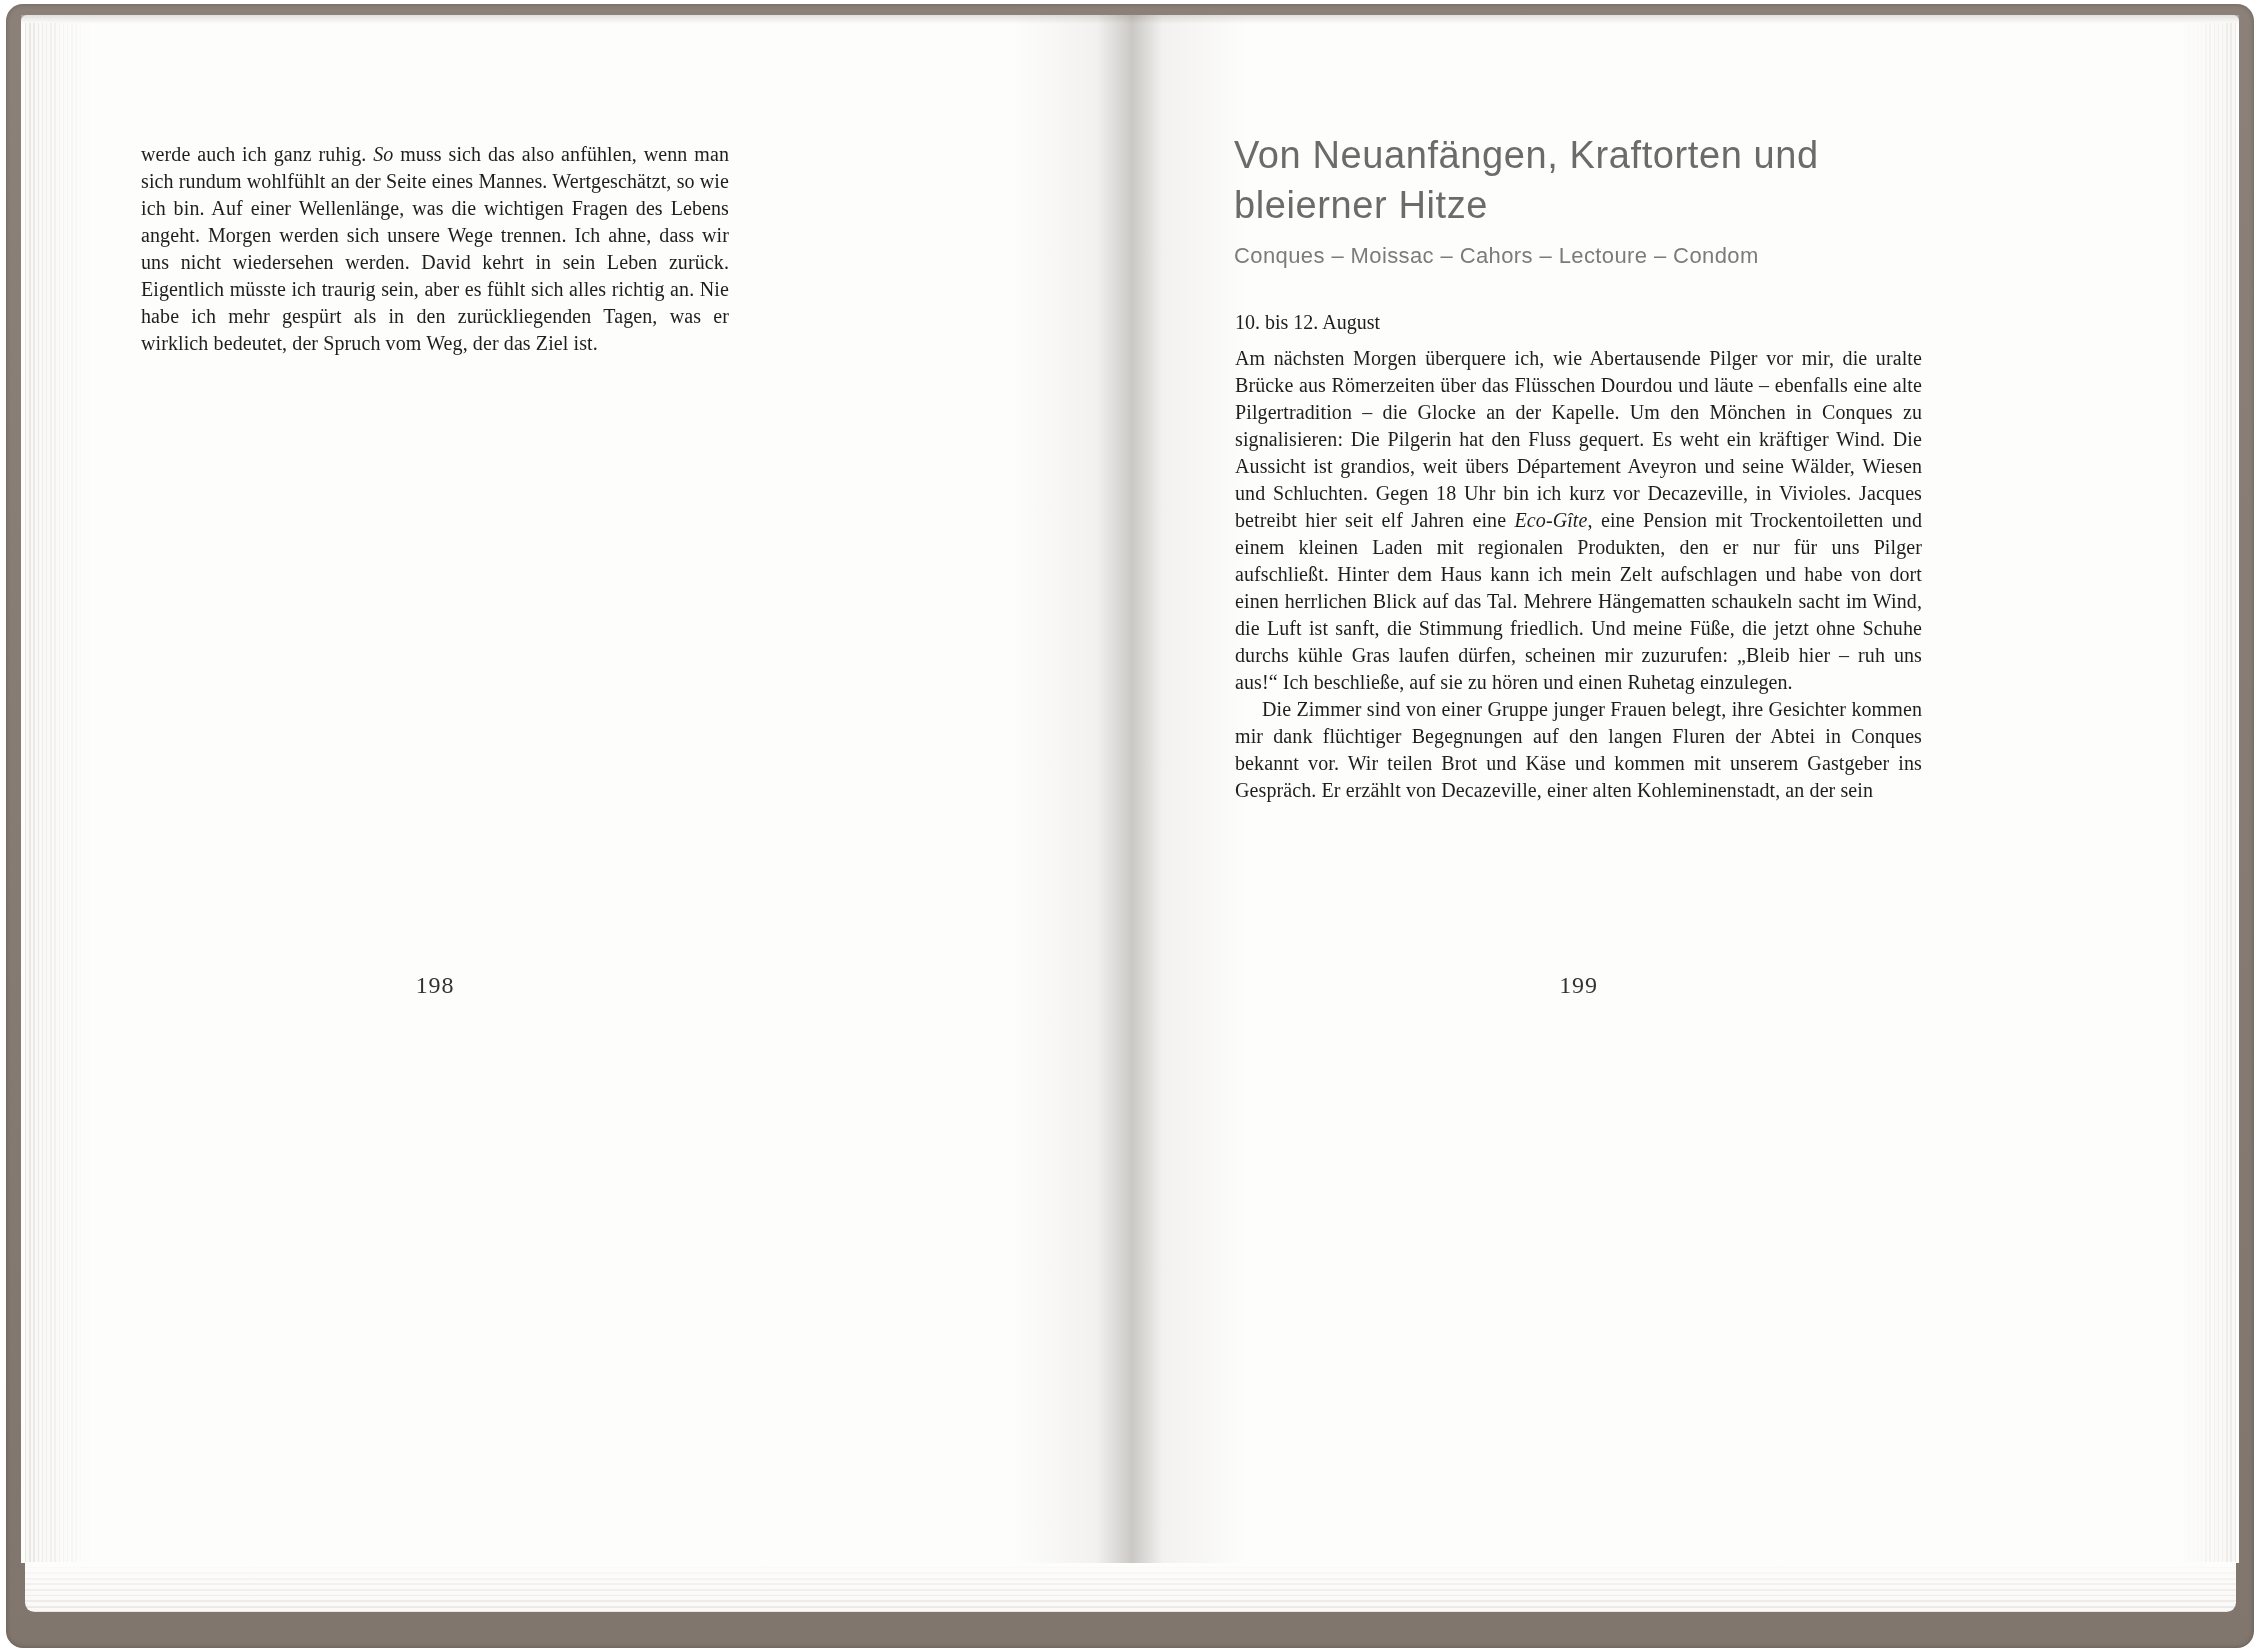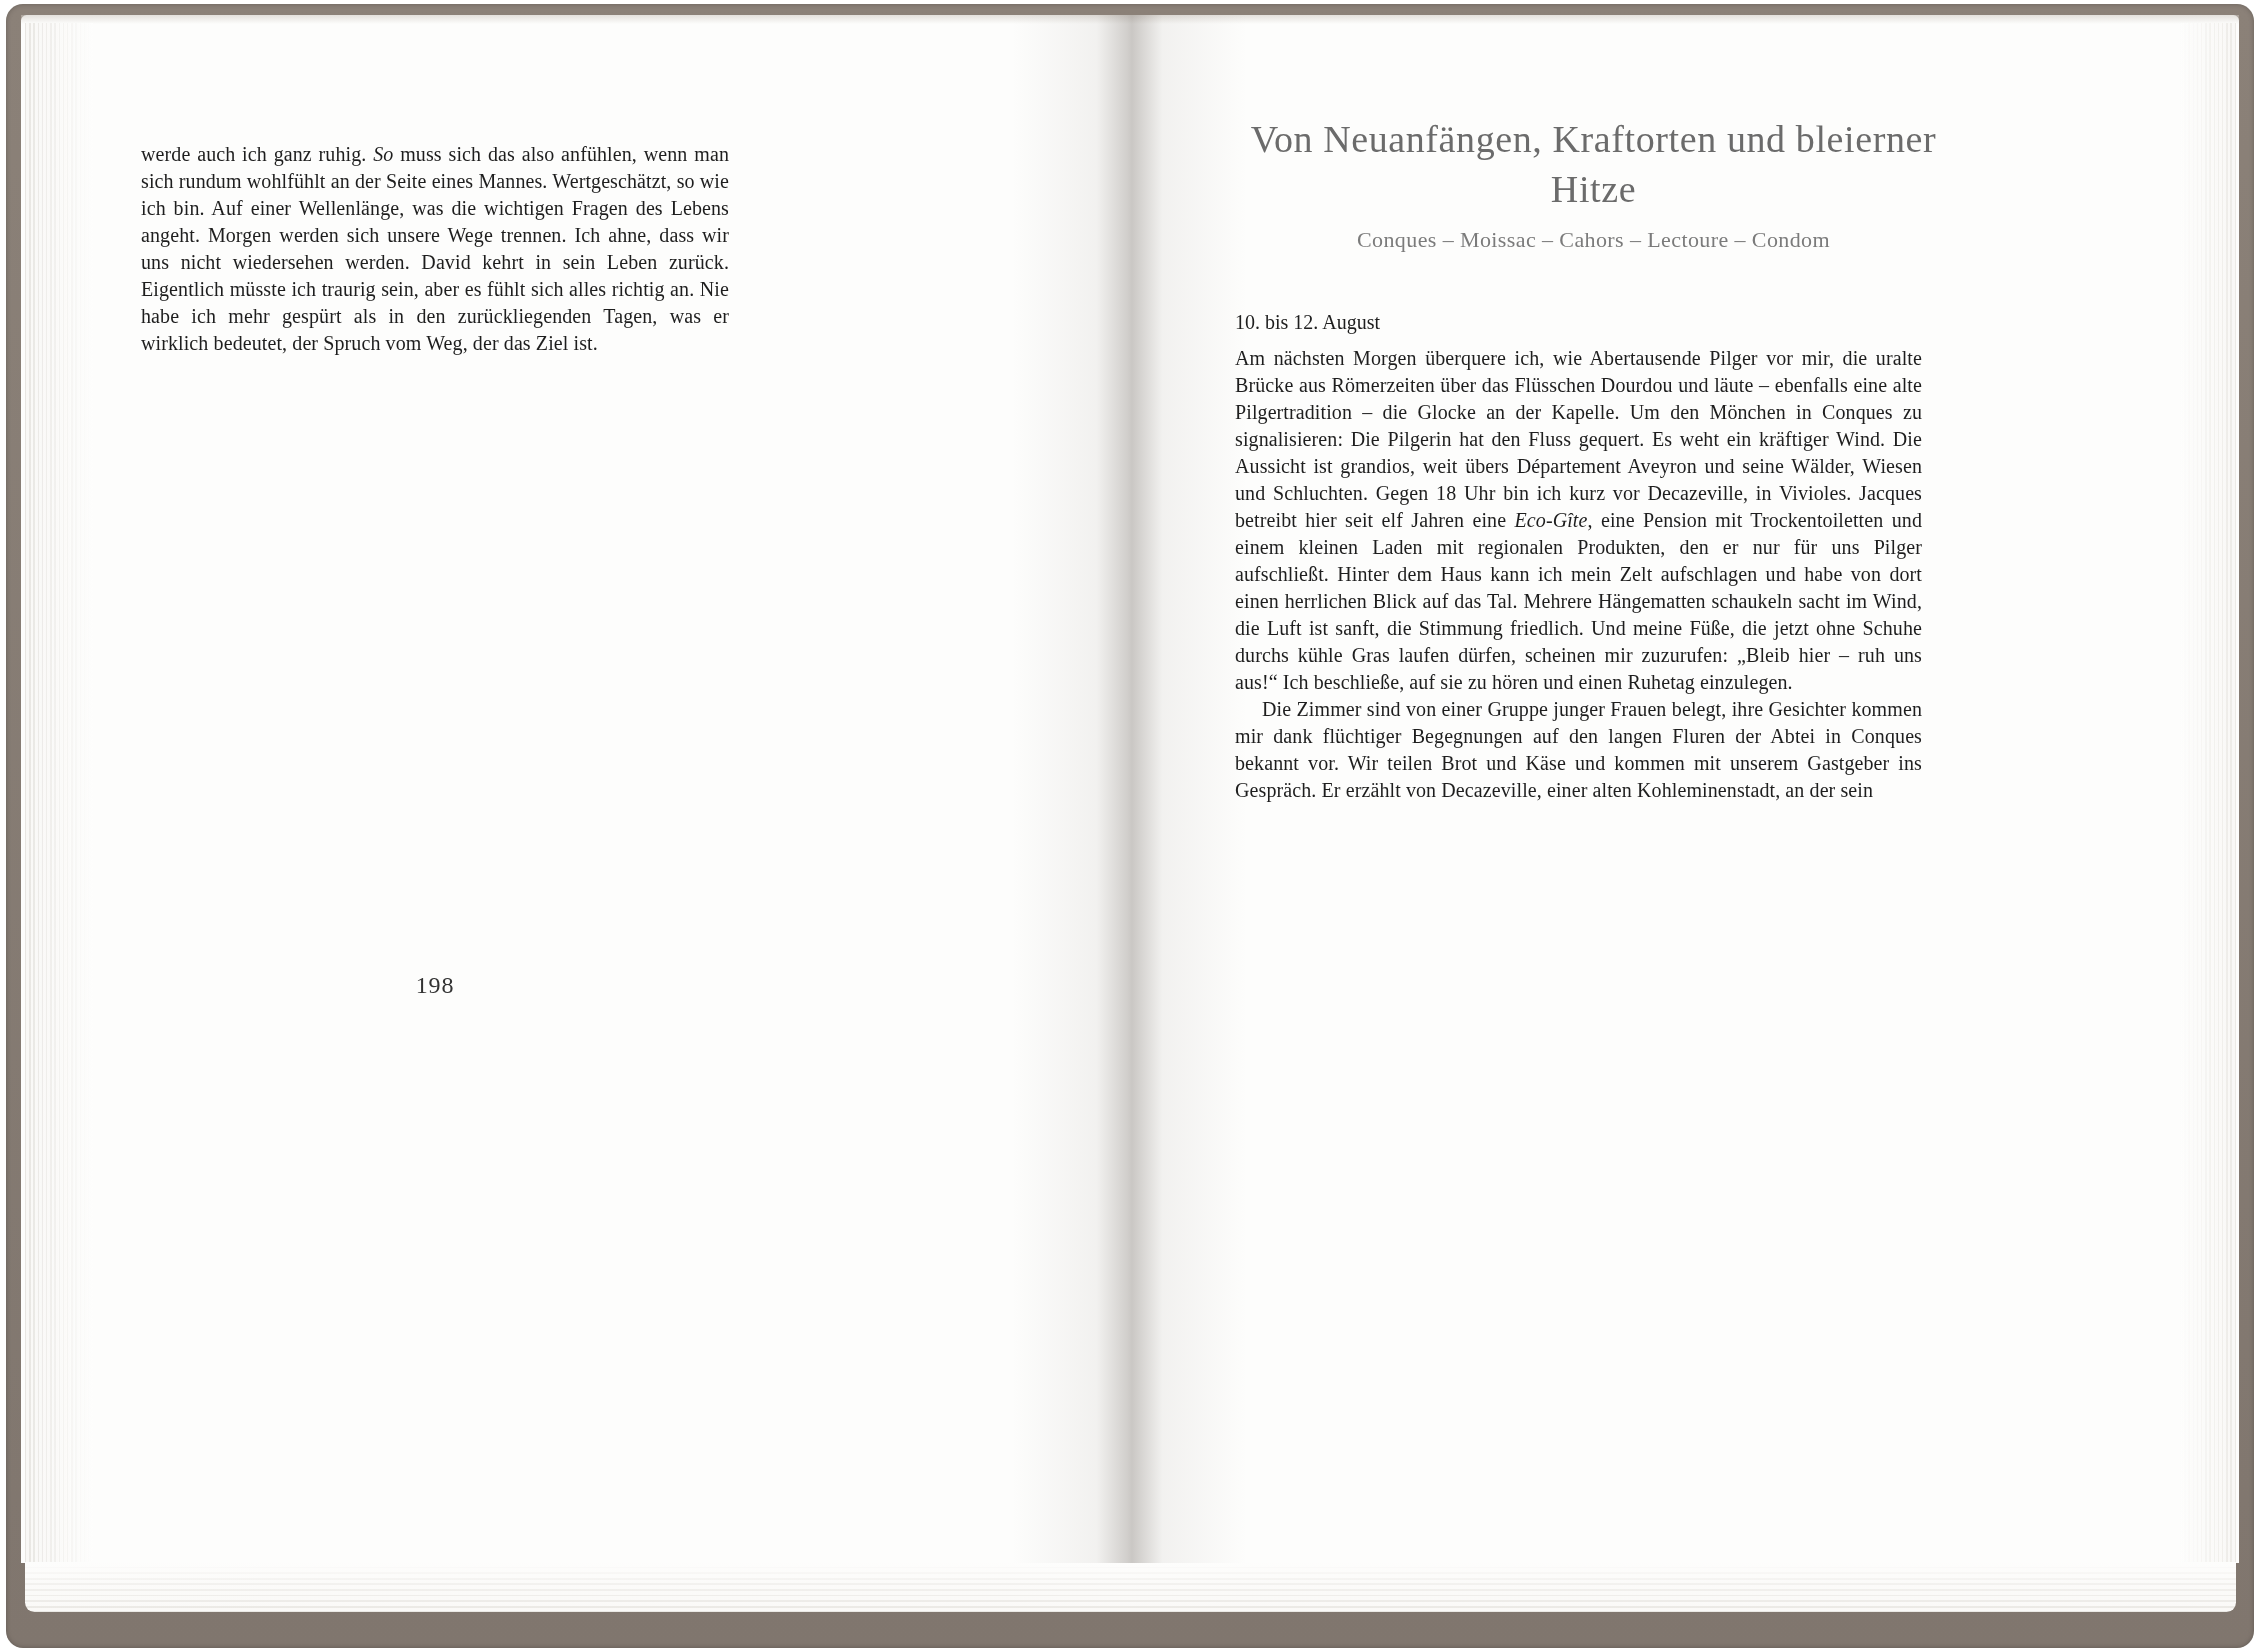--- a/index.html
+++ b/index.html
@@ -91,23 +91,23 @@
   .body-text p { margin: 0; }
   .it { font-style: italic; }
 
   .left-text {
     position: absolute;
     left: 141px; top: 141px; width: 588px;
   }
 
   .chapter-head {
     position: absolute;
-    left: 1234px; top: 114px; width: 719px;
-    text-align: center;
-    font-family: Liberation Serif, serif;
+    left: 1234px; top: 130px; width: 719px;
+    text-align: left;
+    font-family: Liberation Sans, sans-serif;
   }
   .chapter-title {
     color: var(--heading_gray, #6b6b6b);
     font-size: 38px;
     line-height: 1.32;
     font-weight: 400;
     letter-spacing: 0.6px;
   }
   .chapter-subtitle {
     margin-top: 13px;
@@ -163,15 +163,16 @@
     <div class="chapter-title">Von Neuanfängen, Kraftorten und bleierner Hitze</div>
     <div class="chapter-subtitle">Conques – Moissac – Cahors – Lectoure – Condom</div>
   </div>
 
   <div class="date-line">10. bis 12. August</div>
 
   <div class="right-text body-text">
     <p class="para1"><span>Am nächsten Morgen überquere ich, wie Abertausende Pilger vor mir, die uralte Brücke aus Römerzeiten über das Flüsschen Dourdou und läute – ebenfalls eine alte Pilgertradition – die Glocke an der Kapelle. Um den Mönchen in Conques zu signalisieren: Die Pilgerin hat den Fluss gequert. Es weht ein kräftiger Wind. Die Aussicht ist grandios, weit übers Département Aveyron und seine Wälder, Wiesen und Schluchten. Gegen 18 Uhr bin ich kurz vor Decazeville, in Vivioles. Jacques betreibt hier seit elf Jahren eine </span><span class="it">Eco-Gîte</span><span>, eine Pension mit Trockentoiletten und einem kleinen Laden mit regionalen Produkten, den er nur für uns Pilger aufschließt. Hinter dem Haus kann ich mein Zelt aufschlagen und habe von dort einen herrlichen Blick auf das Tal. Mehrere Hängematten schaukeln sacht im Wind, die Luft ist sanft, die Stimmung friedlich. Und meine Füße, die jetzt ohne Schuhe durchs kühle Gras laufen dürfen, scheinen mir zuzurufen: „Bleib hier – ruh uns aus!“ Ich beschließe, auf sie zu hören und einen Ruhetag einzulegen.</span></p>
     <p class="para2">Die Zimmer sind von einer Gruppe junger Frauen belegt, ihre Gesichter kommen mir dank flüchtiger Begegnungen auf den langen Fluren der Abtei in Conques bekannt vor. Wir teilen Brot und Käse und kommen mit unserem Gastgeber ins Gespräch. Er erzählt von Decazeville, einer alten Kohleminenstadt, an der sein</p>
   </div>
+  <div class="page-number right">199</div>
 
 </div>
 
 
 </body></html>

